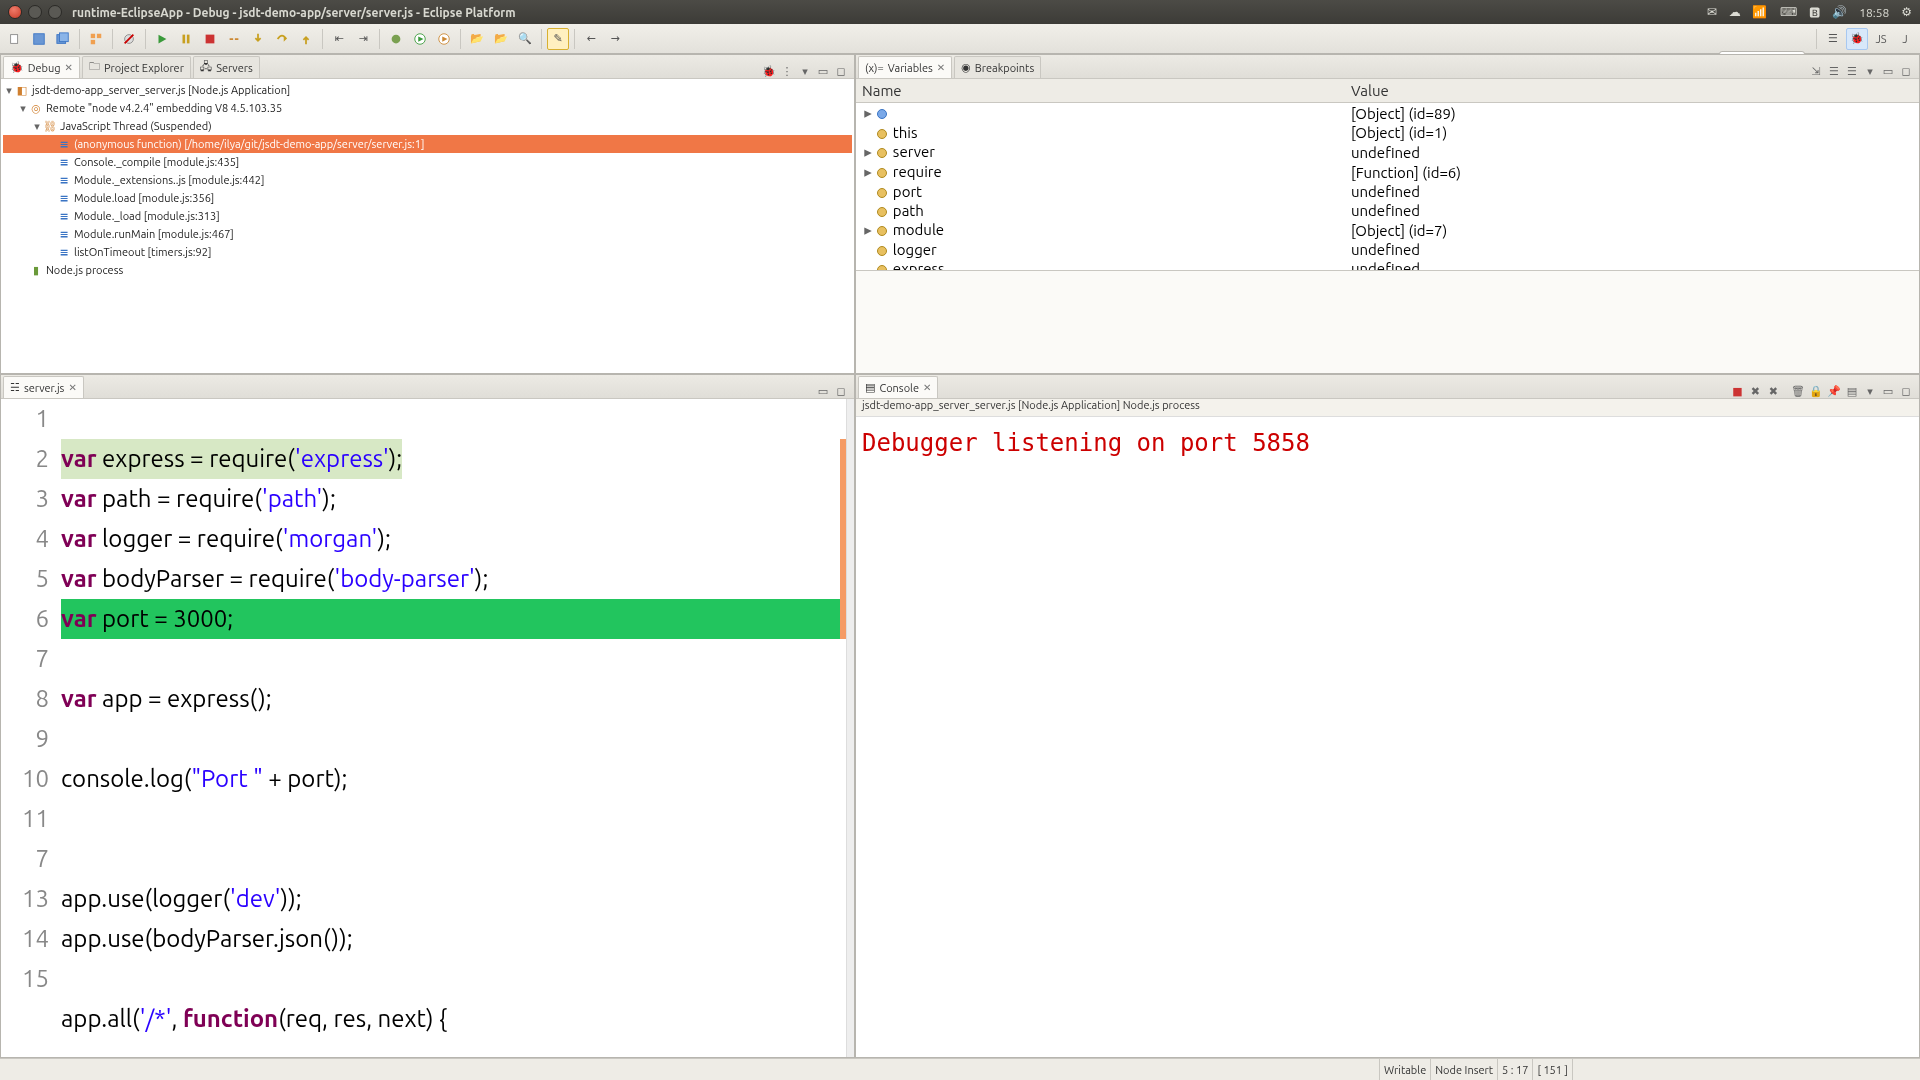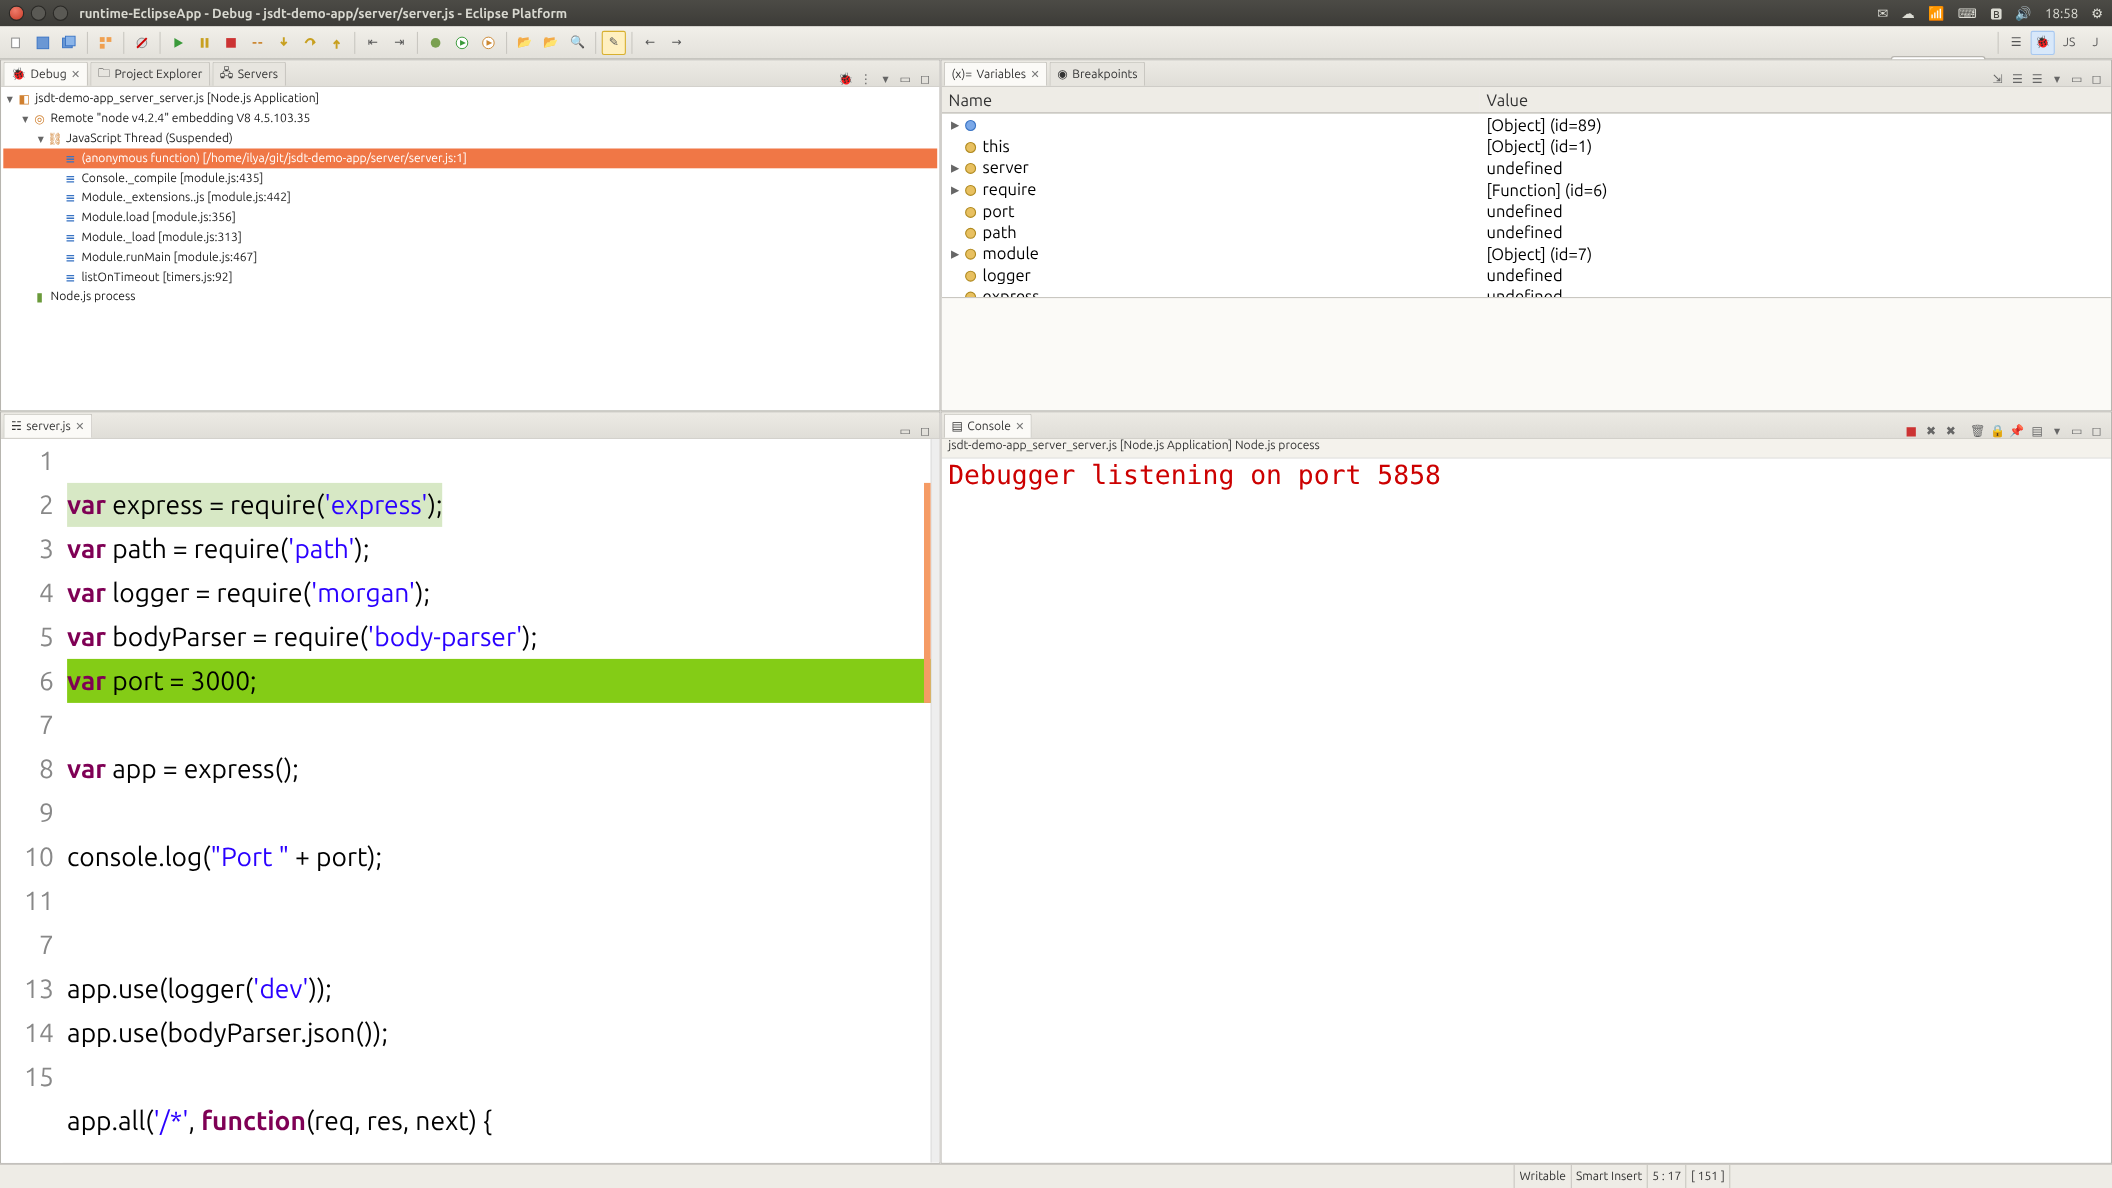--- a/index.html
+++ b/index.html
@@ -55,29 +55,29 @@
 
 
 .editor-panel { grid-column: 1; grid-row: 2; }
 .editor { display:flex; height:100%; font-family: "DejaVu Sans Mono","Ubuntu Mono",monospace; font-size: 24px; line-height: 40px; background:#fff; position:relative;}
 .gutter { width: 56px; text-align: right; color: #888; padding-right: 8px; background:#fff; border-right: 0; }
 .gutter div { height: 40px; }
 .overview { width:8px; background:#eee; border-left:1px solid #ddd;}
 .code { flex:1; padding-left: 4px; position:relative;margin-top:40px; }
 .line { height:40px; white-space: pre; }
 .line.hl1 { background:#d7e8c5; display:inline-block; }
-.line.hlcur { background:#84cc16; }
+.line.hlcur { background:#22c55e; }
 .kw { color:#7f0055; font-weight:bold; }
 .str { color:#2a00ff; }
 .right-marker { position:absolute; right:0; width:6px; background:#f59b65; }
 
 
 .console-panel { grid-column: 2; grid-row: 2; }
 .console-header { height: 18px; padding: 0 6px; font-size: 11px; color: #333; background:#f4f2ec; border-bottom:1px solid #ddd;}
-.console-body { padding: 1px 6px; font-family: "DejaVu Sans Mono",monospace; font-size: 24px; color: #cc0000; }
+.console-body { padding: 12px 6px; font-family: "DejaVu Sans Mono",monospace; font-size: 24px; color: #cc0000; }
 
 
 .statusbar { height: 22px; background: #eeece6; border-top: 1px solid #c9c7c1; display: flex; align-items: center; font-size: 11px; color: #333; padding: 0 8px; }
 .statusbar .cell { padding: 0 4px; border-left: 1px solid #c9c7c1; height: 100%; display:flex; align-items:center;}
 .statusbar .spacer { flex: 1; }
 
 </style>
 </head>
 <body>
 
@@ -422,17 +422,17 @@
     <div class="panel-body">
       <div class="console-body">Debugger listening on port 5858</div>
     </div>
   </div>
 
 </div>
 
 <div class="statusbar">
   <span class="spacer"></span>
   <span class="cell">Writable</span>
-  <span class="cell">Smart Insert</span>
+  <span class="cell">Node Insert</span>
   <span class="cell">5 : 17</span>
   <span class="cell">[ 151 ]</span>
   <span class="cell" style="width:340px;"></span>
 </div>
 
 </body></html>

